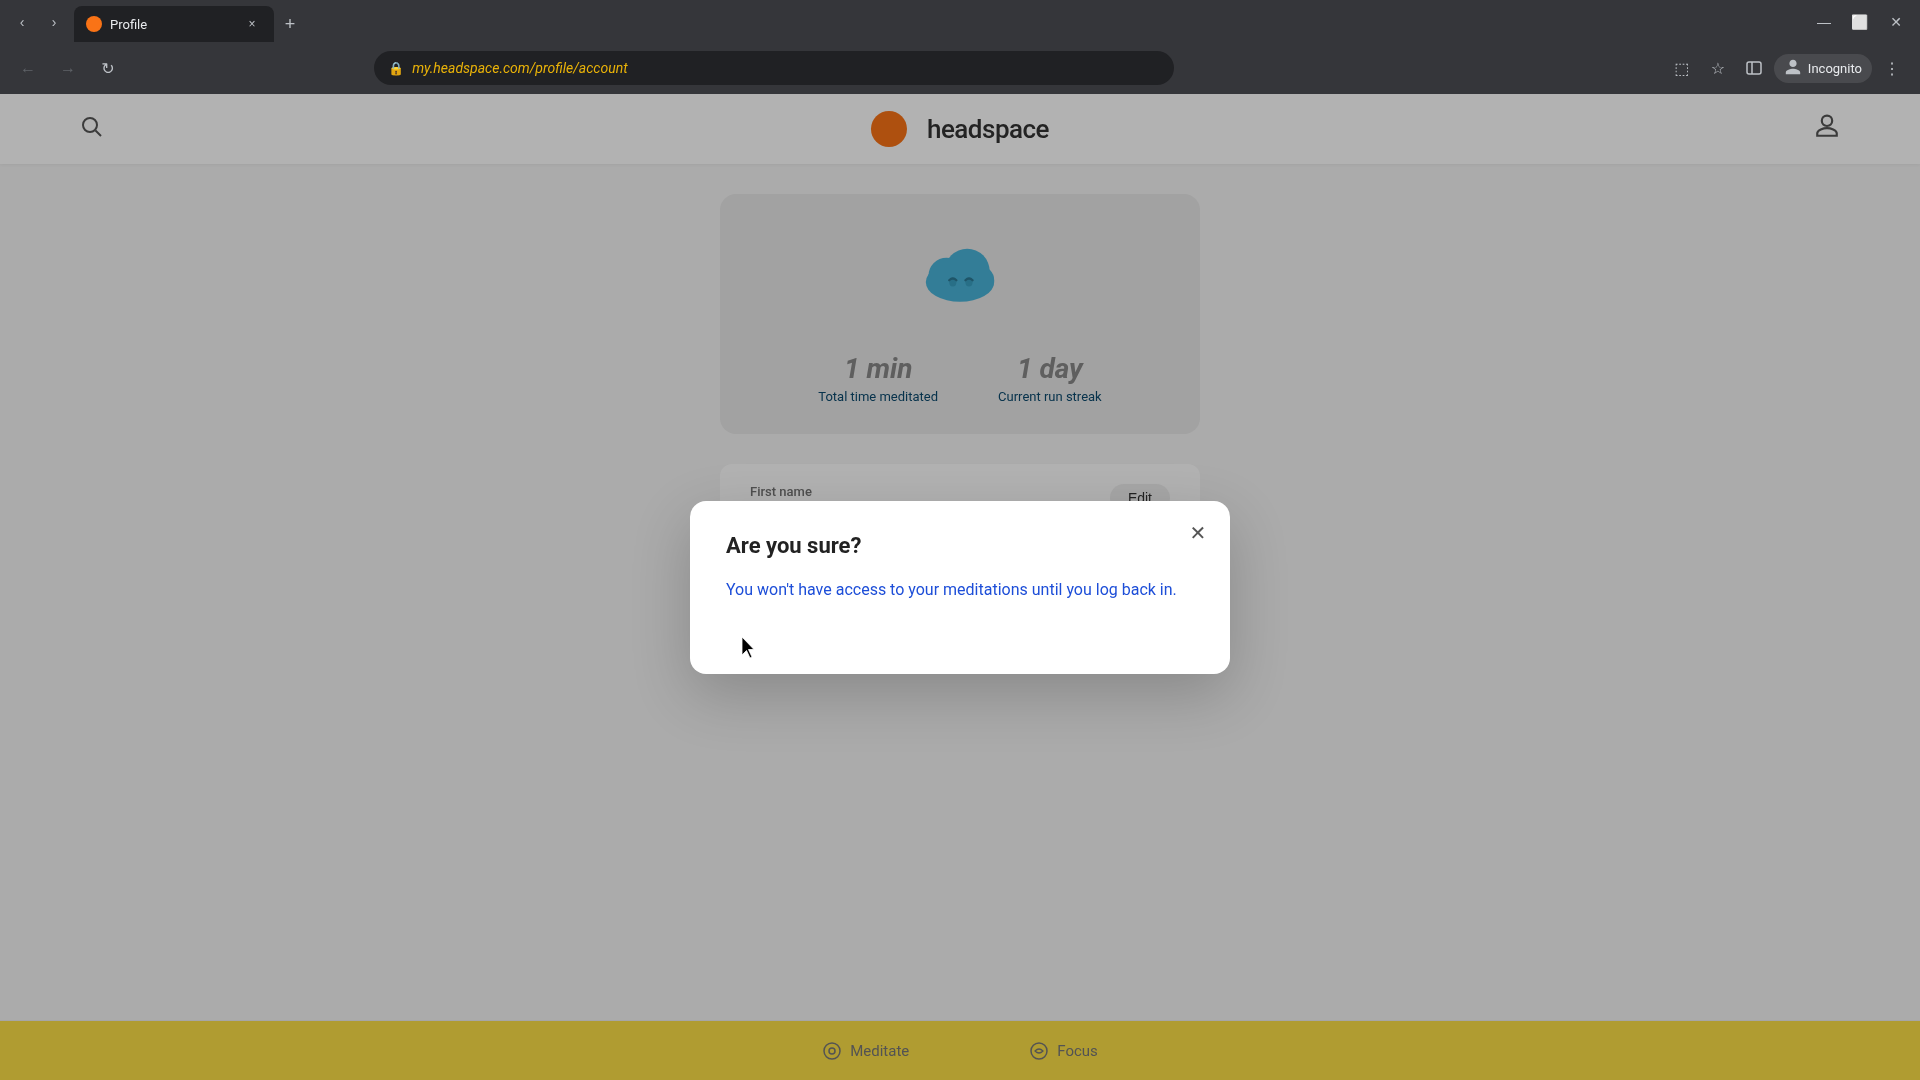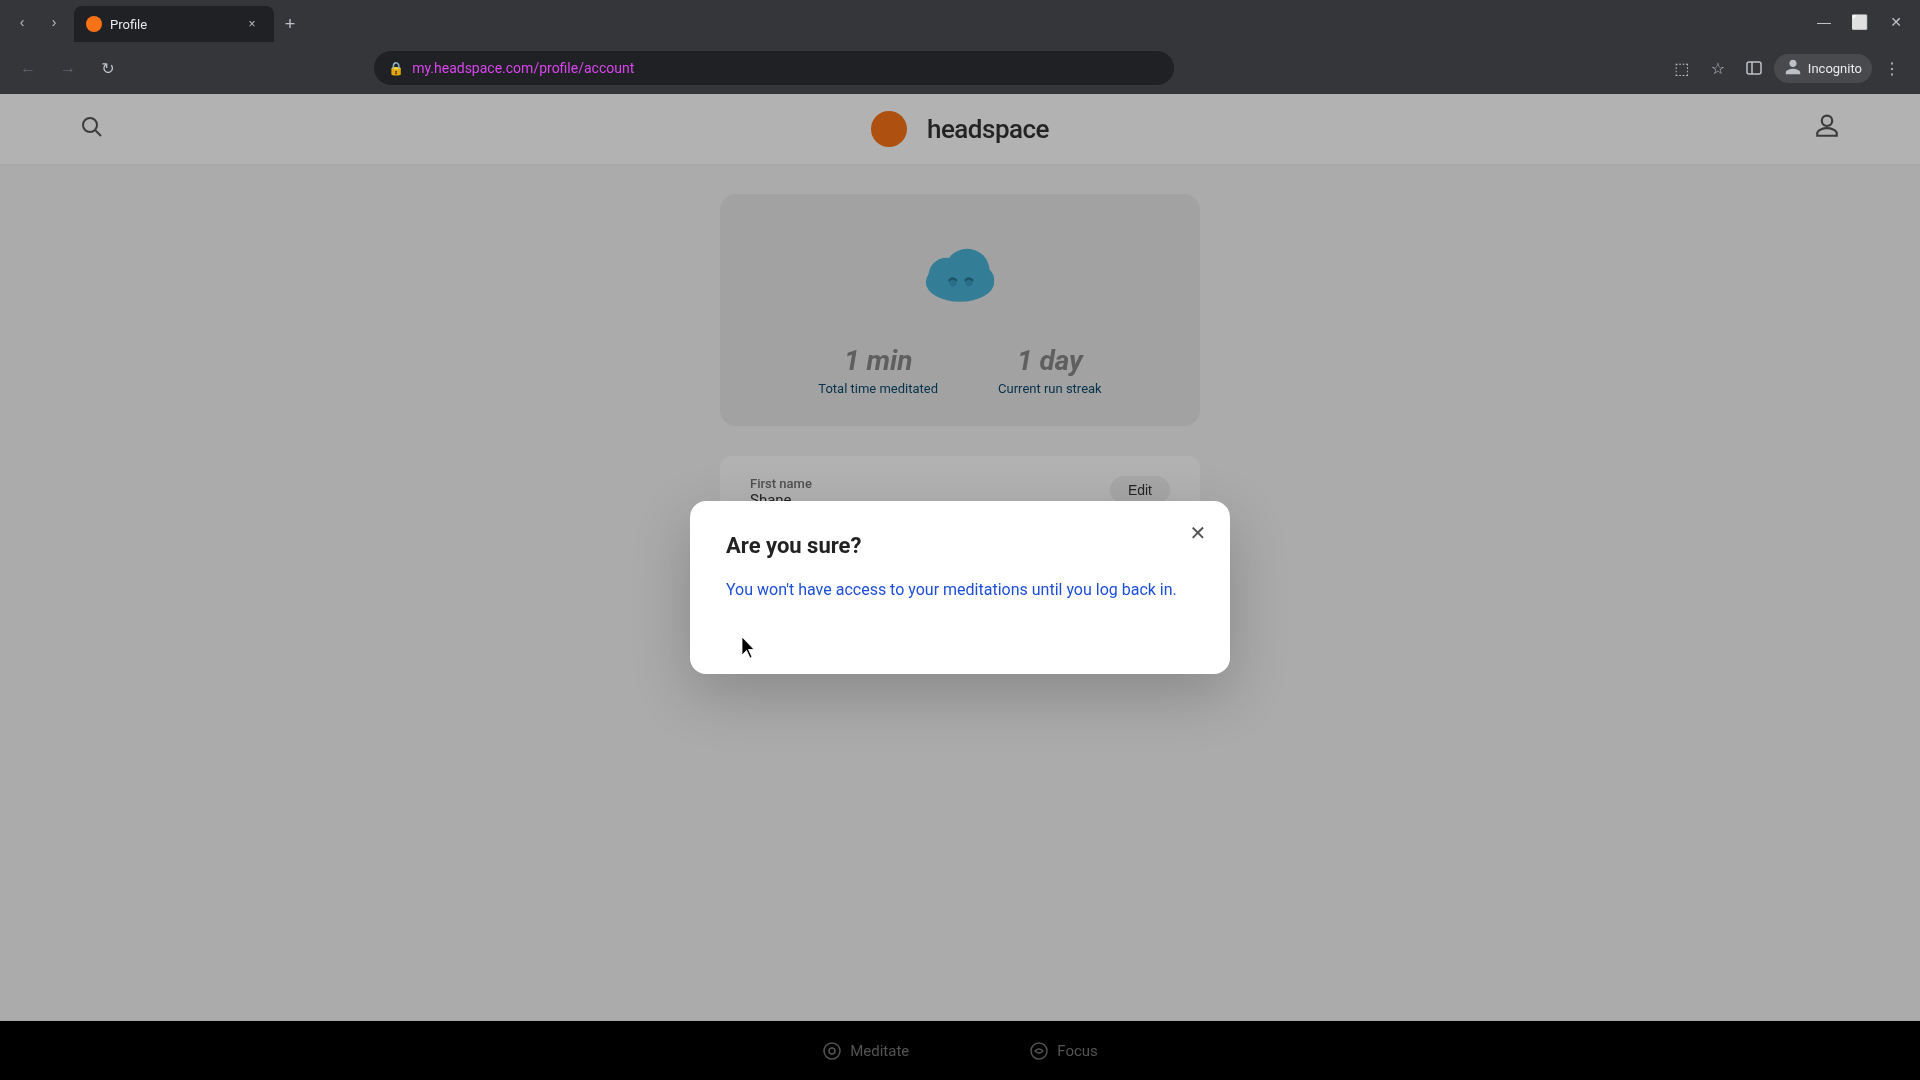--- a/index.html
+++ b/index.html
@@ -167,22 +167,23 @@
       margin: 0 auto;
     }
 
     .address-bar-lock {
       color: #bdc1c6;
       font-size: 13px;
     }
 
     .address-bar-url {
       font-size: 14px;
-      color: #d946ef;
+      color: #eab308;
       flex: 1;
+      font-style: italic;
     }
 
     .toolbar-right {
       margin-left: auto;
       display: flex;
       align-items: center;
       gap: 4px;
     }
 
     .toolbar-icon-btn {
@@ -284,21 +285,21 @@
     .cloud-avatar {
       width: 90px;
       height: 70px;
       position: relative;
       margin-bottom: 20px;
     }
 
     .stats-row {
       display: flex;
       gap: 60px;
-      margin-top: 20px;
+      margin-top: 28px;
       width: 100%;
       justify-content: center;
     }
 
     .stat-item {
       text-align: center;
     }
 
     .stat-value {
       font-size: 28px;
@@ -340,21 +341,21 @@
       cursor: pointer;
       font-weight: 500;
     }
 
     
     .bottom-nav {
       position: absolute;
       bottom: 0;
       width: 100%;
       height: 60px;
-      background: #000000;
+      background: #fde047;
       display: flex;
       align-items: center;
       justify-content: center;
       gap: 120px;
       border-top: 1px solid #eee;
     }
 
     .bottom-nav-item {
       display: flex;
       align-items: center;

